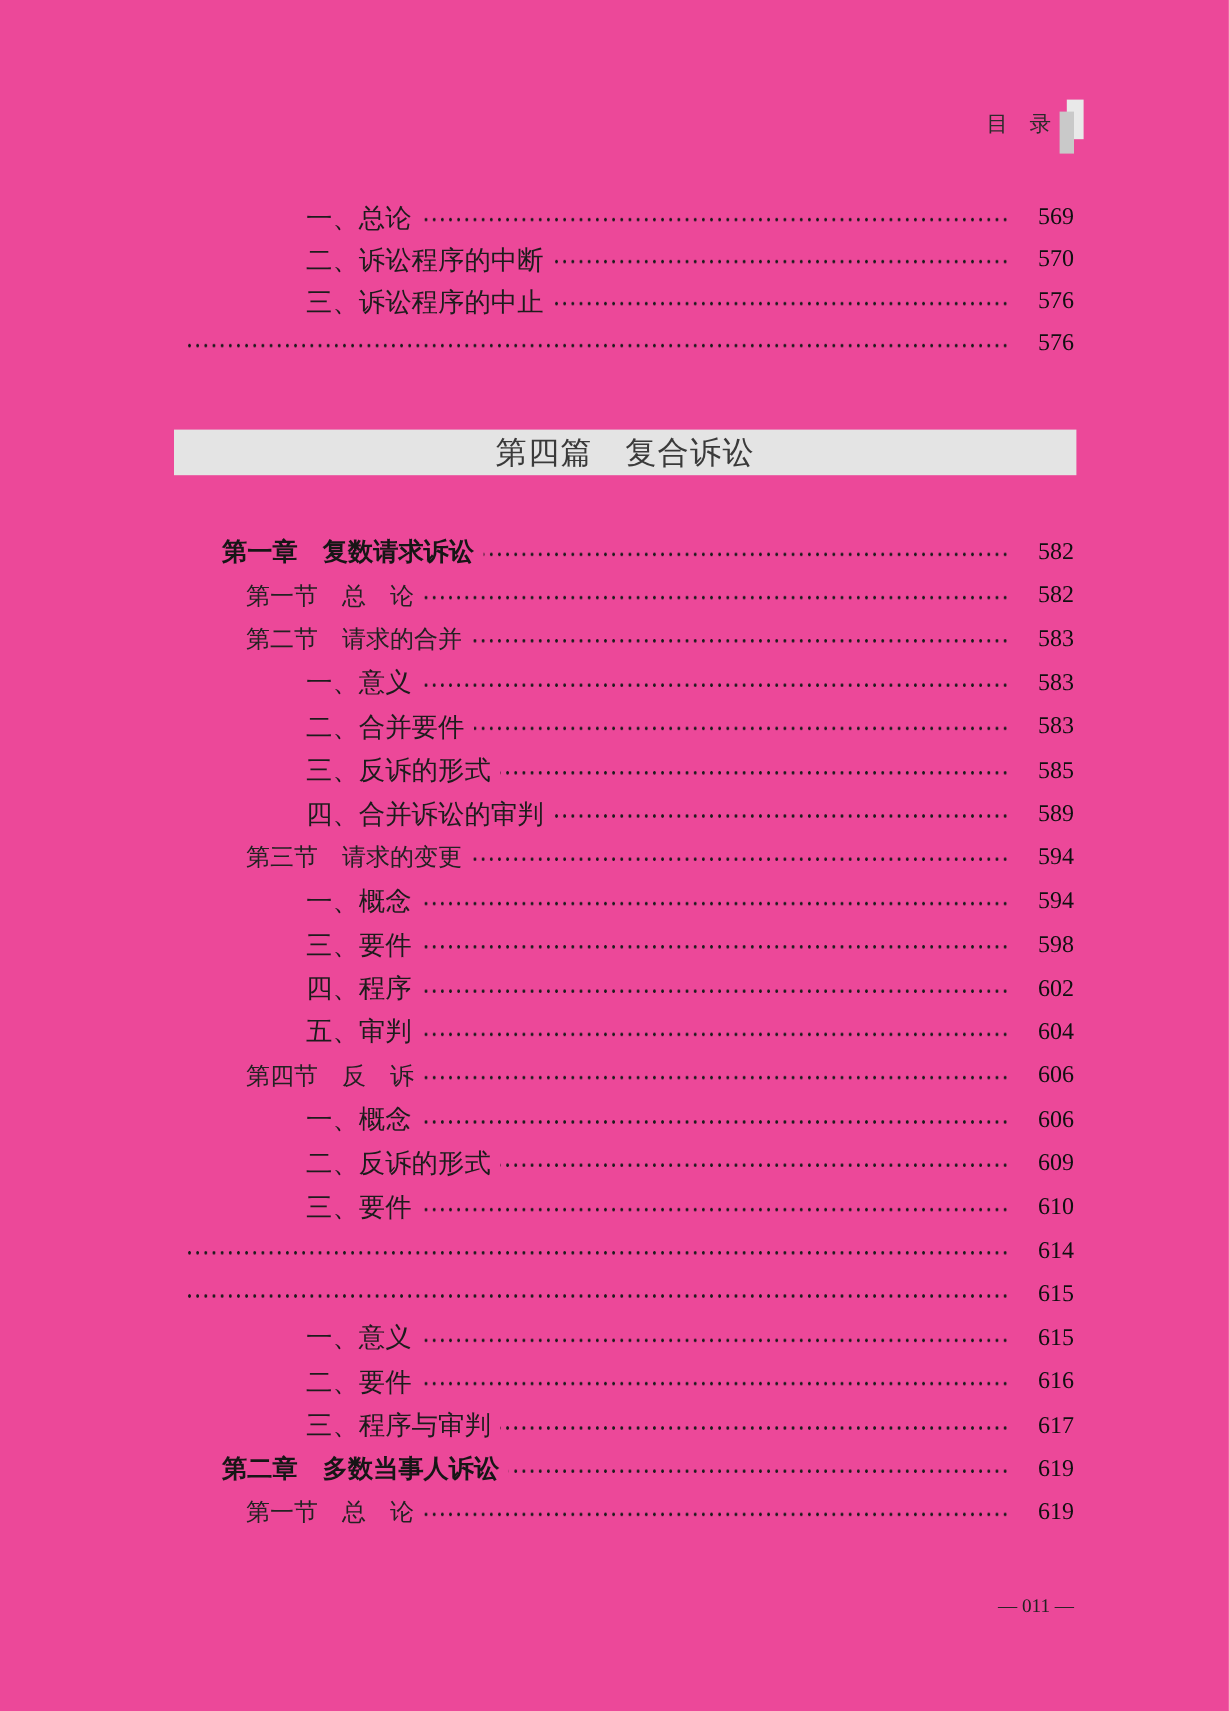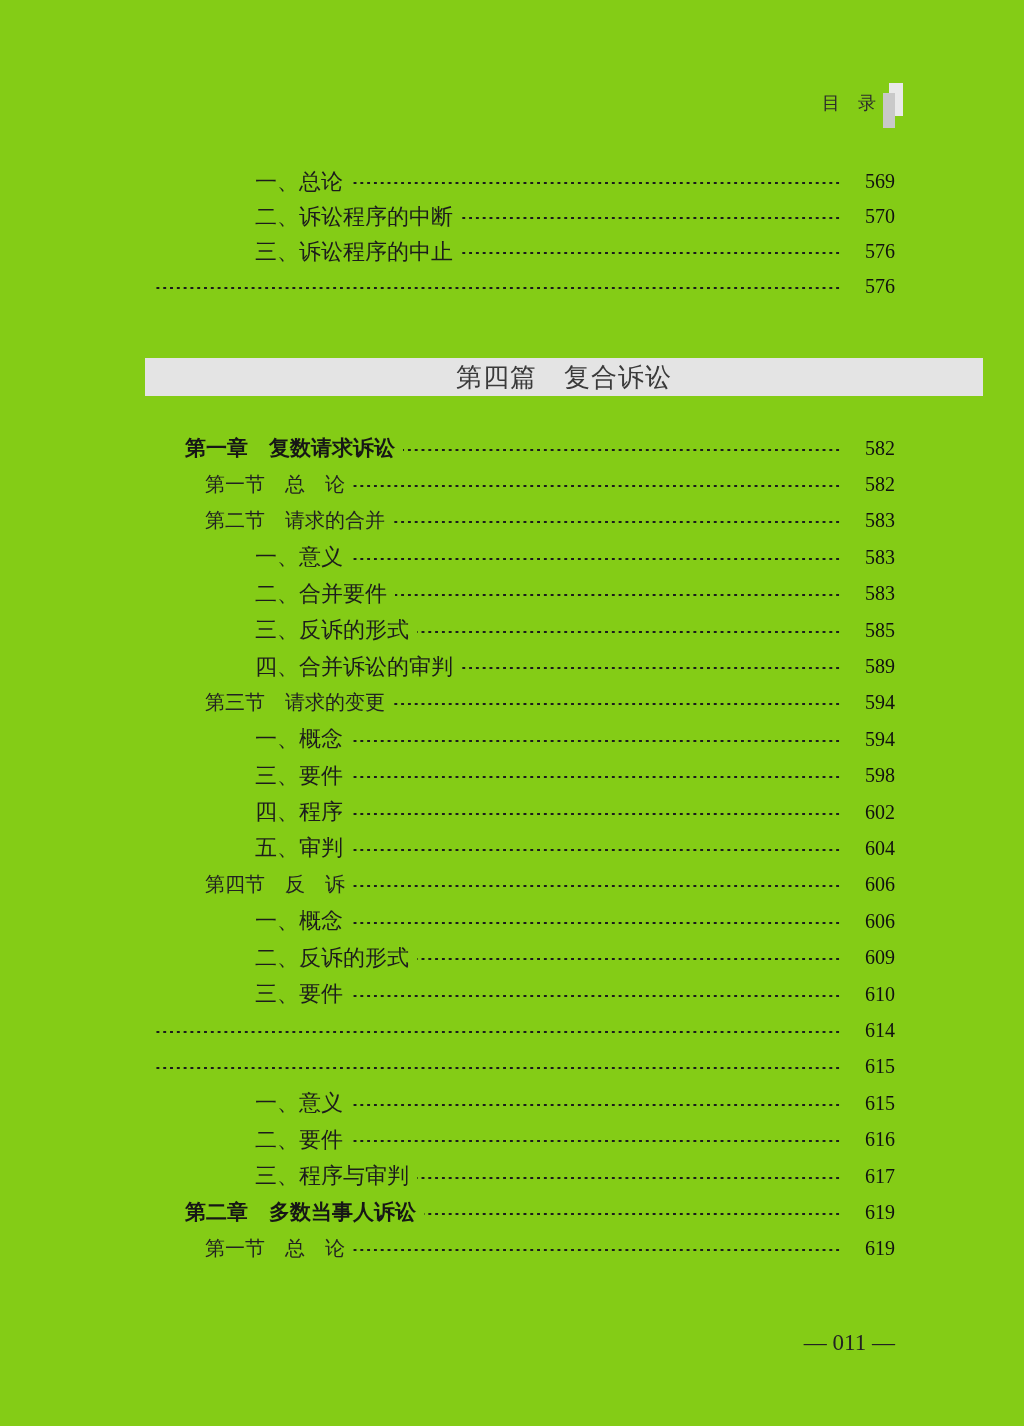--- a/index.html
+++ b/index.html
@@ -4,41 +4,41 @@
 <style>
   html,body{margin:0;padding:0;}
   body{
     width:1024px;height:1426px;
     background:#ffffff;
     font-family:"Liberation Sans",sans-serif;
     color:#1e1e1e;
     position:relative;
     overflow:hidden;
   }
-  .page{position:absolute;inset:0;background:#84cc16;}
+  .page{position:absolute;inset:0;background:#ec4899;}
 
   
   .hdr-title{
     position:absolute;top:91px;right:148px;
     font-family:"Liberation Serif",serif;
     font-size:18px;color:#2b2b2b;white-space:pre;
   }
   .bar-back{
     position:absolute;left:889px;top:83px;width:14px;height:33px;
     background:#e9e9e9;
   }
   .bar-front{
     position:absolute;left:883px;top:93px;width:12px;height:35px;
     background:#c9c9c9;
   }
 
   
   .toc{position:absolute;left:145px;width:750px;}
   .toc-top{top:164px;}
-  .toc-main{top:430px;}
+  .toc-main{top:442px;}
   .row{display:flex;align-items:center;}
   .toc-top .row{height:35px;}
   .toc-main .row{height:36.4px;}
   .lbl{white-space:pre;flex:0 0 auto;}
   .row.item .lbl{
     font-family:"Liberation Serif",serif;
     font-size:22px;padding-left:110px;color:#1c1c1c;
   }
   .row.section .lbl{
     font-size:20px;padding-left:60px;color:#222;
@@ -55,31 +55,31 @@
     background-position:right center;
   }
   .pg{
     flex:0 0 42px;text-align:right;
     font-family:"Liberation Serif",serif;
     font-size:20px;color:#101010;
   }
 
   
   .banner{
-    position:absolute;left:145px;top:358px;width:838px;height:38px;
+    position:absolute;left:145px;top:358px;width:752px;height:38px;
     background:#e4e4e4;
     display:flex;align-items:center;justify-content:center;
     font-size:26px;letter-spacing:1px;color:#3a3a3a;white-space:pre;
   }
 
   
   .footer{
     position:absolute;top:1330px;right:129px;
     font-family:"Liberation Serif",serif;
-    font-size:23px;color:#222;white-space:pre;
+    font-size:16px;color:#222;white-space:pre;
   }
 </style>
 </head>
 <body>
 
 <div class="page">
 
   <div class="hdr-title">目　录</div>
   <div class="bar-back"></div>
   <div class="bar-front"></div>

